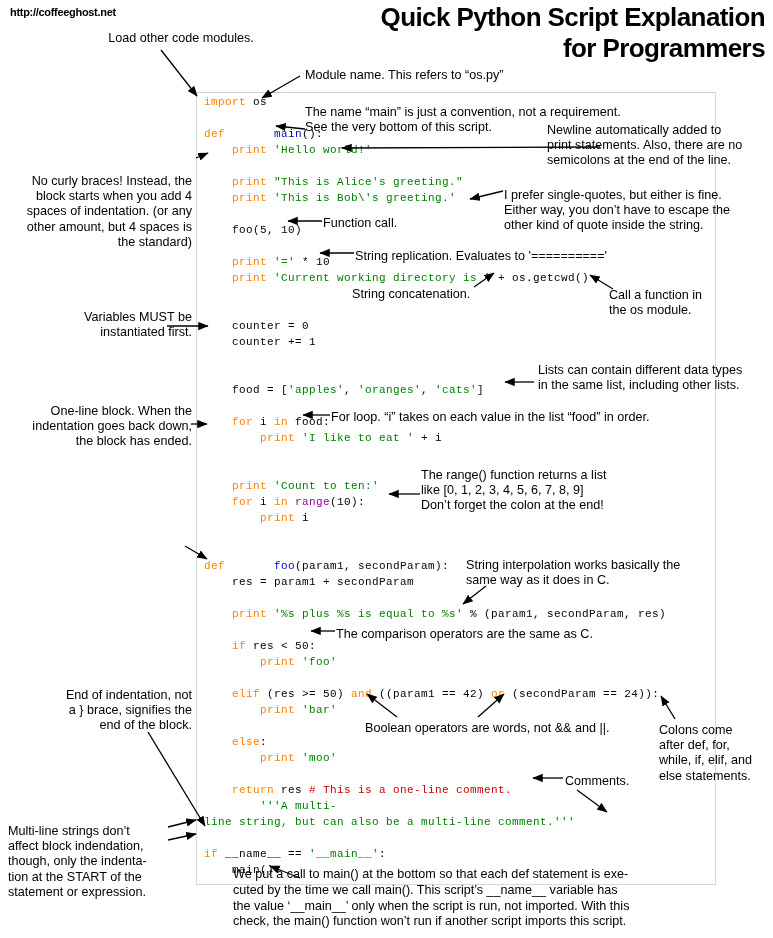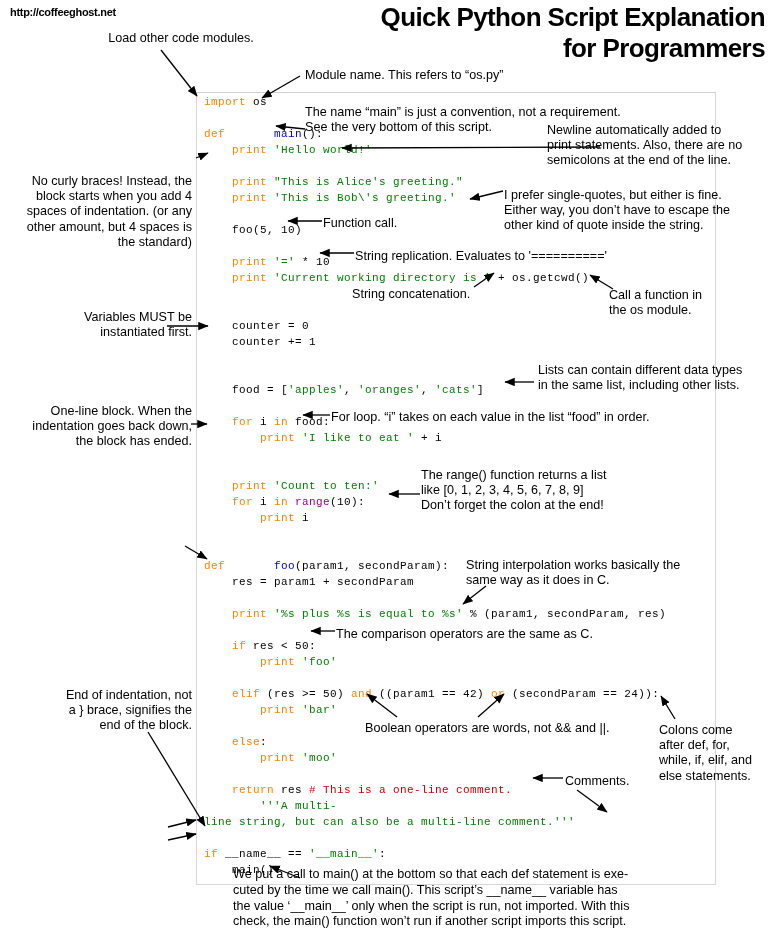--- a/index.html
+++ b/index.html
@@ -135,20 +135,25 @@
 
   <div class="abs note l" style="left:365px;top:721px;width:300px;">Boolean operators are words, not &amp;&amp; and ||.</div>
 
   <div class="abs note l" style="left:659px;top:723px;width:120px;white-space:pre-line;">Colons come
 after def, for,
 while, if, elif, and
 else statements.</div>
 
   <div class="abs note l" style="left:565px;top:774px;width:130px;">Comments.</div>
 
+  <div class="abs note l" style="left:8px;top:824px;width:185px;white-space:pre-line;">Multi-line strings don’t
+affect block indendation,
+though, only the indenta-
+tion at the START of the
+statement or expression.</div>
 
   <div class="abs note l" style="left:233px;top:867px;width:540px;white-space:pre-line;line-height:15.8px;">We put a call to main() at the bottom so that each def statement is exe-
 cuted by the time we call main(). This script’s __name__ variable has
 the value ‘__main__’ only when the script is run, not imported. With this
 check, the main() function won’t run if another script imports this script.</div>
 
   <svg id="arrows" viewBox="0 0 773 938">
     <defs>
       <marker id="ah" markerWidth="9" markerHeight="9" refX="7.5" refY="3.2" orient="auto" markerUnits="strokeWidth">
         <path d="M0,0 L8,3.2 L0,6.4 z" fill="#000"></path>

